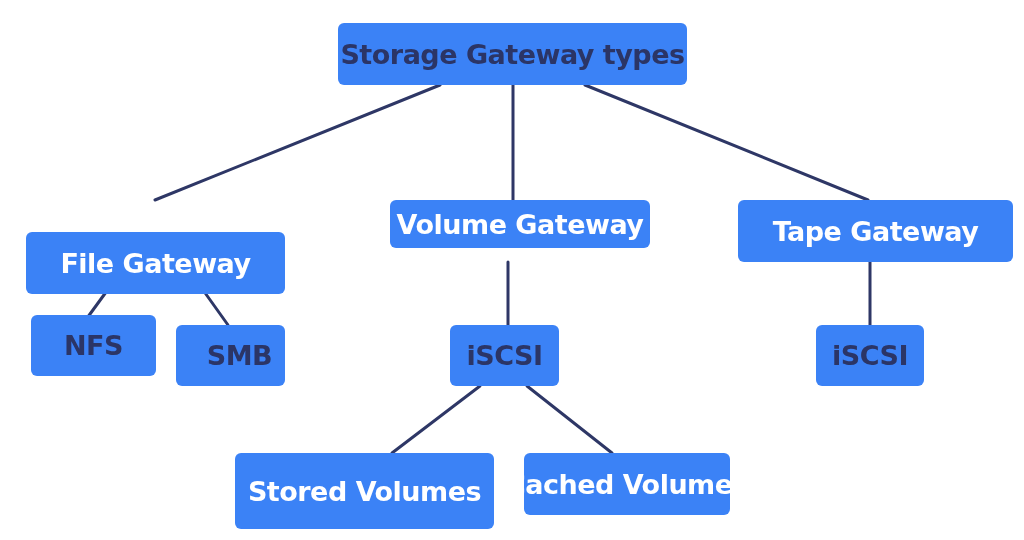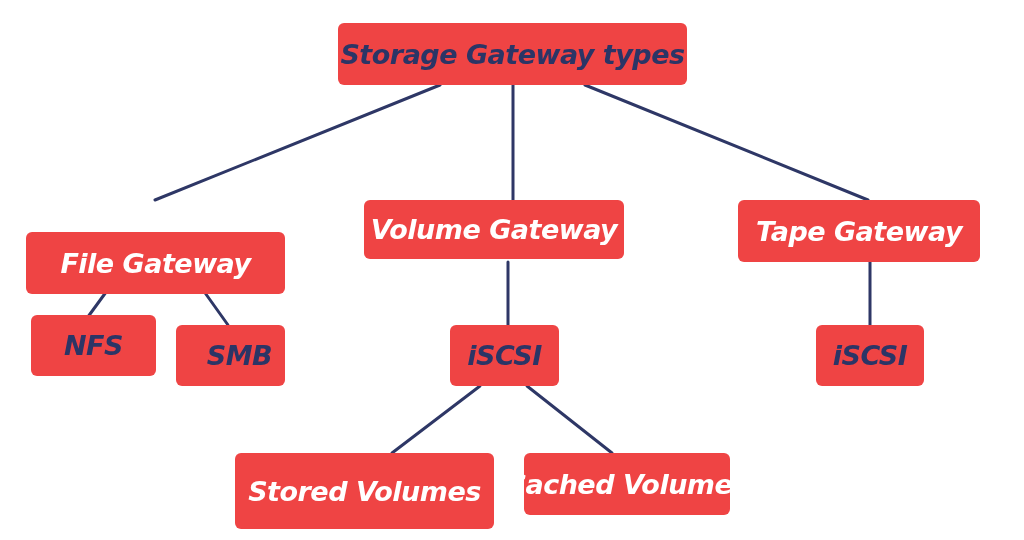--- a/index.html
+++ b/index.html
@@ -1,32 +1,31 @@
 <!DOCTYPE html>
 <html><head>
   <meta charset="utf-8">
   <style>
     html, body { margin: 0; padding: 0; background: #ffffff; }
     body { width: 1024px; height: 540px; position: relative; overflow: hidden; font-family: "DejaVu Sans", "Liberation Sans", sans-serif; }
     svg.edges { position: absolute; left: 0; top: 0; width: 1024px; height: 540px; }
     svg.edges line { stroke: #2e3766; stroke-width: 3; stroke-linecap: round; }
     .node {
       position: absolute; box-sizing: border-box;
-      background: #ef4444; border-radius: 6px;
+      background: #3b82f6; border-radius: 6px;
       display: flex; align-items: center; justify-content: center;
       font-weight: bold; font-size: 27px; letter-spacing: -0.5px;
       white-space: nowrap;
-      font-style: italic;
     }
     .node.dark { color: #2b3566; }
     .node.light { color: #ffffff; }
     #n-root { left: 338px; top: 23px; width: 349px; height: 62px; }
     #n-file { left: 26px; top: 200px; width: 259px; height: 62px; margin-top: 32px; }
-    #n-volume { left: 364px; top: 200px; width: 260px; height: 59px; }
-    #n-tape { left: 738px; top: 200px; width: 242px; height: 62px; }
+    #n-volume { left: 390px; top: 200px; width: 260px; height: 48px; }
+    #n-tape { left: 738px; top: 200px; width: 275px; height: 62px; }
     #n-nfs { left: 31px; top: 315px; width: 125px; height: 61px; }
     #n-smb { left: 176px; top: 325px; width: 109px; height: 61px; padding-left: 18px; }
     #n-iscsi-vol { left: 450px; top: 325px; width: 109px; height: 61px; }
     #n-iscsi-tape { left: 816px; top: 325px; width: 108px; height: 61px; }
     #n-stored { left: 235px; top: 453px; width: 259px; height: 76px; }
     #n-cached { left: 524px; top: 453px; width: 206px; height: 62px; }
   </style>
 </head>
 <body>
 

